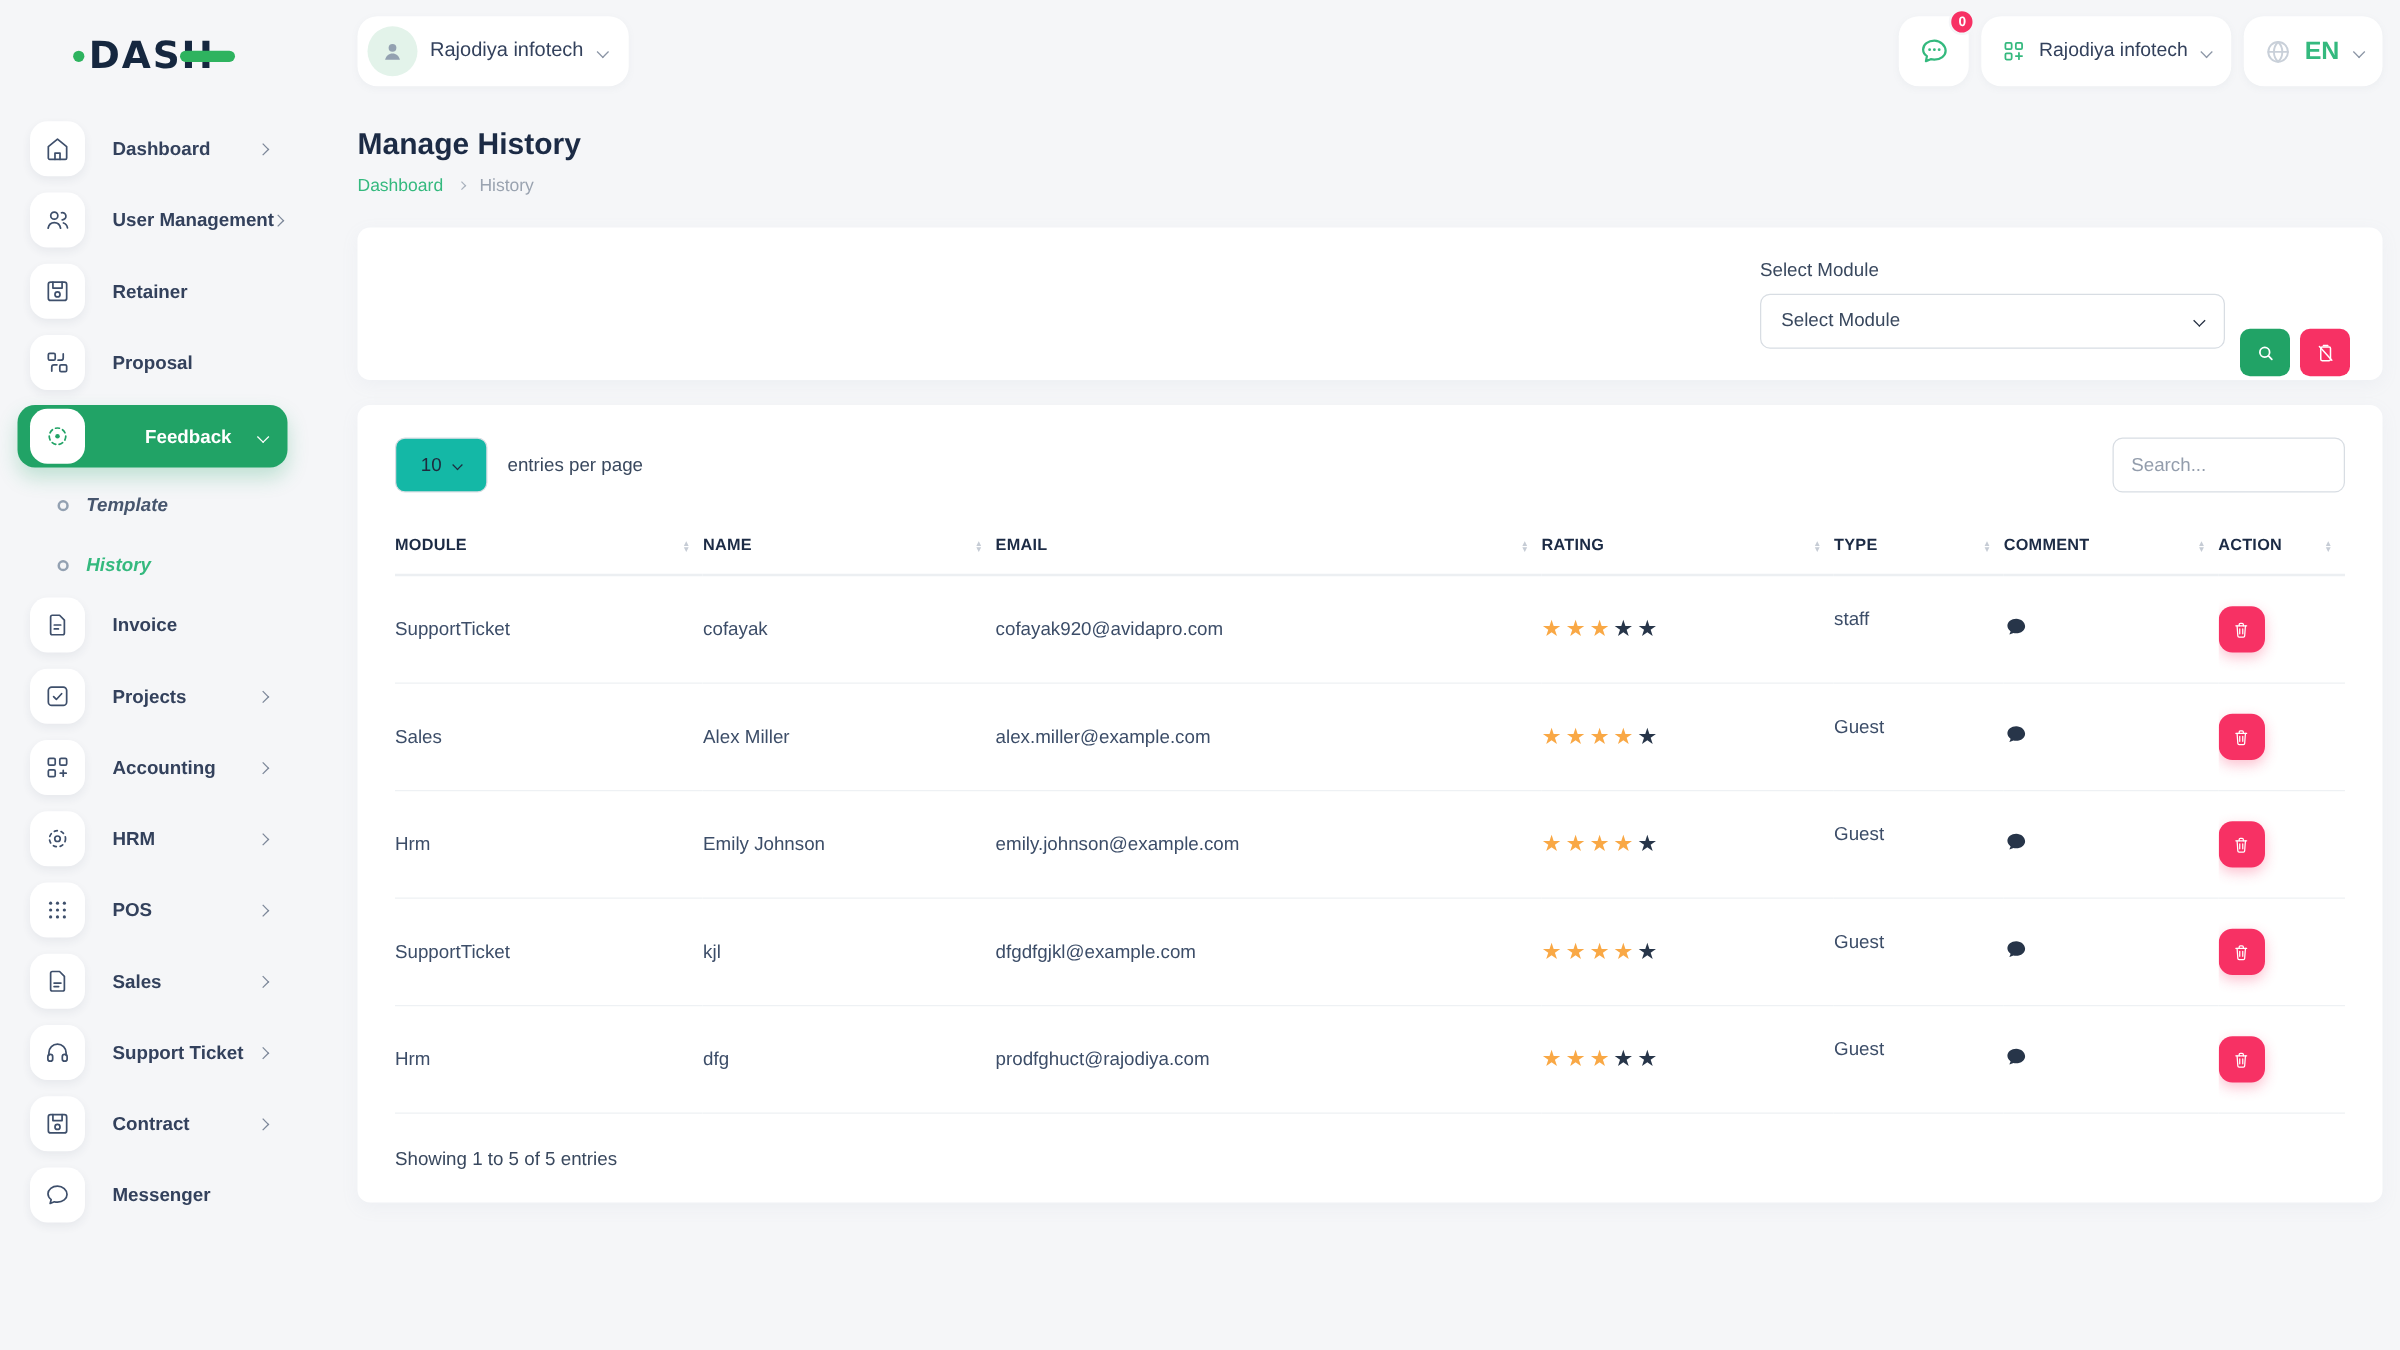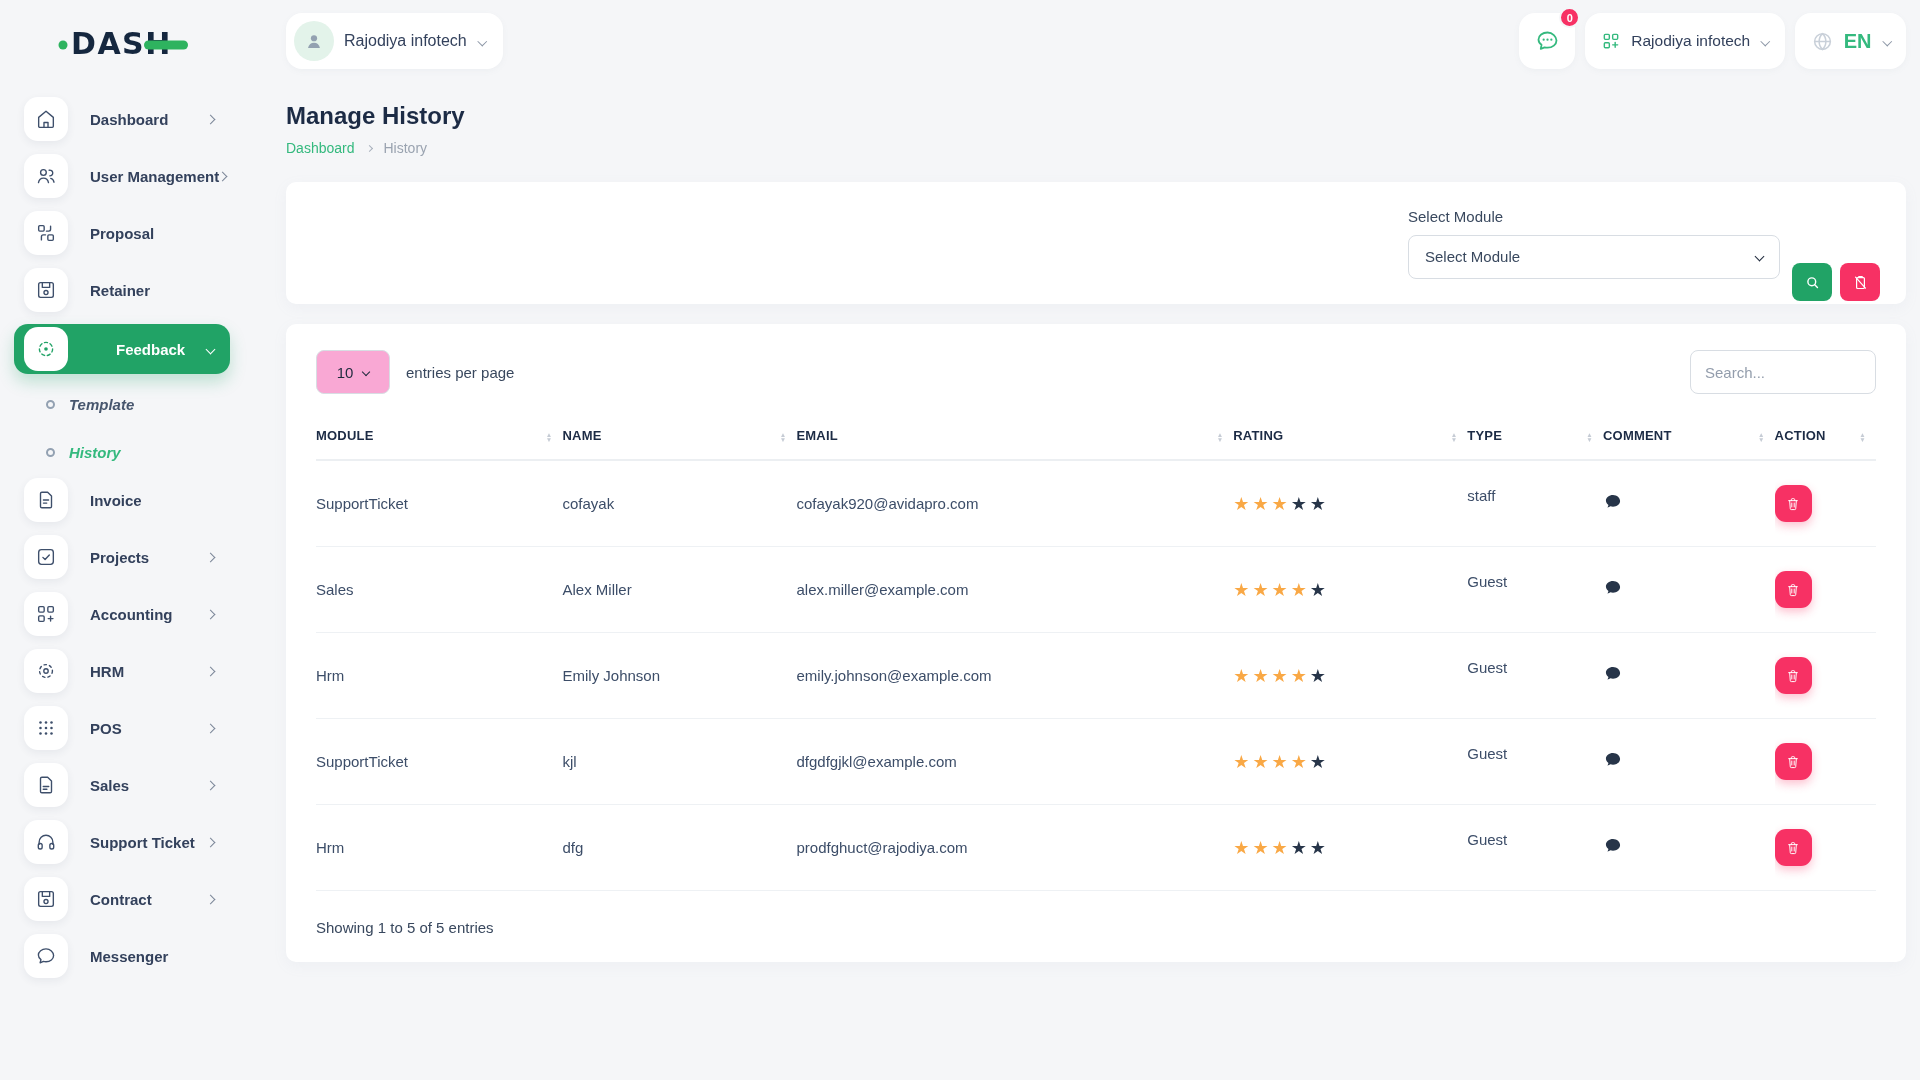--- a/index.html
+++ b/index.html
@@ -80,21 +80,21 @@
   .select-value{font-size:15px;color:#39485e;}
   .select .chev{color:#1f2a3d;width:7px;height:7px;}
   .filter-actions{display:flex;gap:8px;margin-left:12px;align-self:flex-end;margin-bottom:3px;}
   .sq-btn{width:40px;height:38px;border-radius:8px;border:none;display:flex;align-items:center;justify-content:center;cursor:pointer;padding:0;}
   .search-btn{background:var(--active-green);}
   .reset-btn{background:var(--pink);}
   .sq-btn svg{width:17px;height:17px;color:#fff;}
 
   .table-card{margin-top:20px;min-height:596px;padding:26px 30px 0;}
   .table-controls{display:flex;align-items:center;}
-  .entries-select{width:74px;height:44px;border:1px solid var(--border);border-radius:8px;background:#f9a8d4;
+  .entries-select{width:74px;height:44px;border:1px solid var(--border);border-radius:8px;background:#14b8a6;
     display:flex;align-items:center;justify-content:center;gap:10px;cursor:pointer;font-size:15px;color:#1f2a3d;}
   .entries-select .chev{width:6px;height:6px;color:#1f2a3d;}
   .entries-label{margin-left:16px;font-size:15px;color:#39485e;}
   .search-input{margin-left:auto;width:186px;height:44px;border:1px solid var(--border);border-radius:8px;
     padding:0 14px;font-size:15px;color:#39485e;outline:none;background:#fff;font-family:inherit;}
   .search-input::placeholder{color:#939dac;}
 
   table{width:100%;border-collapse:collapse;table-layout:fixed;margin-top:24px;}
   th{font-size:13px;font-weight:700;color:var(--navy);text-align:left;padding:10px 26px 16px 0;
     border-bottom:2px solid #eceff2;position:relative;letter-spacing:.2px;cursor:pointer;white-space:nowrap;}
@@ -146,37 +146,37 @@
               <path d="M15.5 5.7a3.1 3.1 0 1 1 .6 6.1"></path>
               <path d="M17.2 14.6c1.9.5 3.1 2 3.5 4.2"></path>
             </svg>
           </span>
           <span class="side-label">User Management</span>
           <span class="chev right"></span>
         </div>
         <div class="side-item">
           <span class="icon-box">
             <svg viewBox="0 0 24 24" class="ic">
+              <rect x="4" y="4" width="16" height="16" rx="2"></rect>
+              <path d="M8 4v5.2h8V4"></path>
+              <circle cx="12" cy="14.8" r="2.2"></circle>
+            </svg>
+          </span>
+          <span class="side-label">Retainer</span>
+        </div>
+        <div class="side-item">
+          <span class="icon-box">
+            <svg viewBox="0 0 24 24" class="ic">
               <rect x="4" y="4" width="6" height="6" rx="1.2"></rect>
               <rect x="14" y="14" width="6" height="6" rx="1.2"></rect>
               <path d="M17 4.5v3.5a2 2 0 0 1-2 2h-2.5"></path>
               <path d="M7 19.5V16a2 2 0 0 1 2-2h2.5"></path>
             </svg>
           </span>
           <span class="side-label">Proposal</span>
-        </div>
-        <div class="side-item">
-          <span class="icon-box">
-            <svg viewBox="0 0 24 24" class="ic">
-              <rect x="4" y="4" width="16" height="16" rx="2"></rect>
-              <path d="M8 4v5.2h8V4"></path>
-              <circle cx="12" cy="14.8" r="2.2"></circle>
-            </svg>
-          </span>
-          <span class="side-label">Retainer</span>
         </div>
         <div class="side-item active">
           <span class="icon-box">
             <svg viewBox="0 0 24 24" class="ic">
               <circle cx="12" cy="12" r="7.2" stroke-dasharray="3.4 3"></circle>
               <circle cx="12" cy="12" r="2" class="ic-fill"></circle>
             </svg>
           </span>
           <span class="side-label">Feedback</span>
           <span class="chev down"></span>

